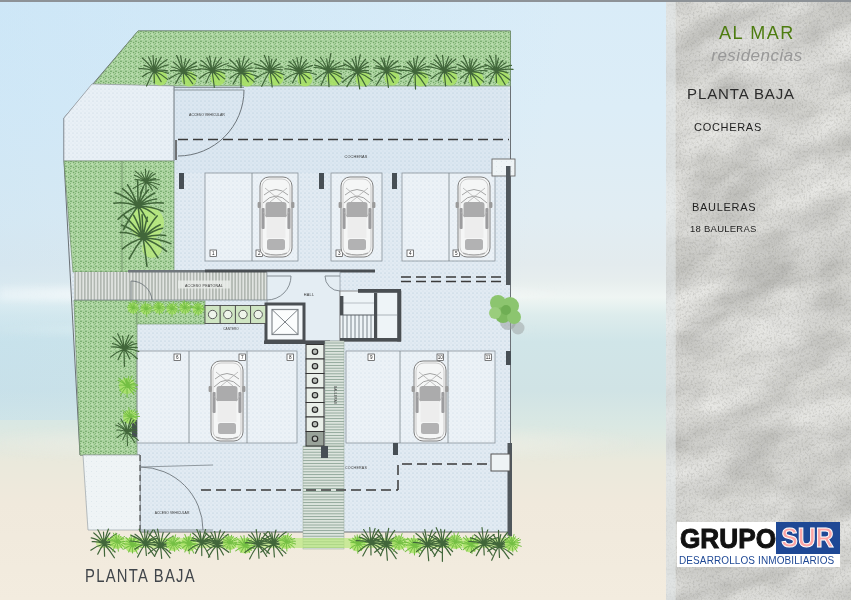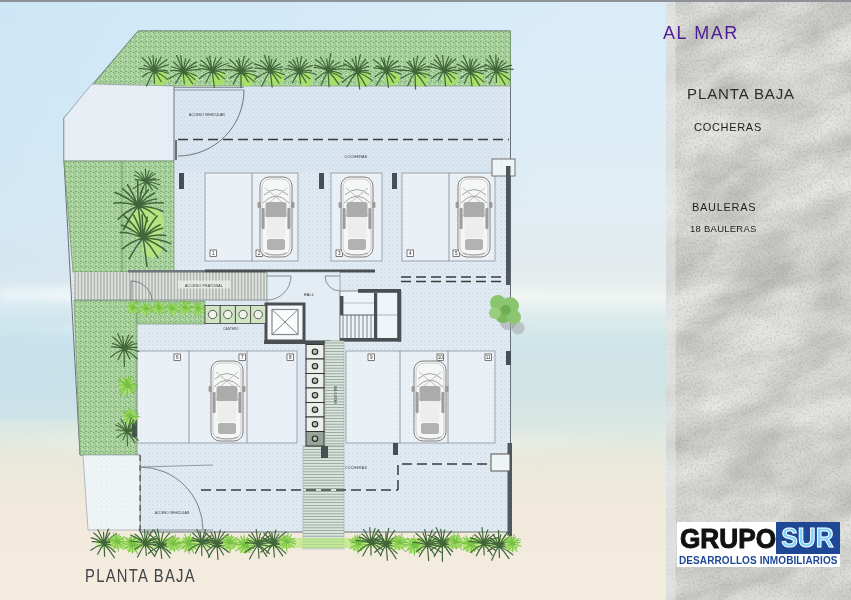--- a/index.html
+++ b/index.html
@@ -478,34 +478,35 @@
         <circle cx="472.59999999999997" cy="544" r="4.1" fill="#ccf194" opacity="0.9"></circle>
         <path d="M470.6,545.0 Q466.1,543.2 462.5,543.5 M470.6,545.0 Q466.9,542.1 463.9,541.7 M470.6,545.0 Q466.6,539.8 463.4,537.4 M470.6,545.0 Q467.8,538.9 465.6,535.8 M470.6,545.0 Q470.6,539.9 470.6,537.6 M470.6,545.0 Q472.0,538.7 473.1,535.4 M470.6,545.0 Q473.8,539.7 476.5,537.1 M470.6,545.0 Q474.6,541.0 478.0,539.5 M470.6,545.0 Q475.5,541.6 479.4,540.6 M470.6,545.0 Q475.0,543.3 478.6,543.7 M470.6,545.0 Q474.8,545.3 478.3,547.3 M470.6,545.0 Q475.3,546.9 479.2,550.3 M470.6,545.0 Q472.9,547.4 474.8,551.2 M470.6,545.0 Q471.4,548.6 472.0,553.4 M470.6,545.0 Q468.4,547.3 466.7,551.1 M470.6,545.0 Q466.5,546.6 463.2,549.7" stroke="#74bf43" stroke-width="1.03" fill="none" stroke-linecap="round"></path>
         <path d="M483.6,544.0 Q475.5,541.0 468.9,541.4 M483.6,544.0 Q476.4,539.0 470.6,537.8 M483.6,544.0 Q478.6,537.3 474.4,534.8 M483.6,544.0 Q481.0,536.1 478.8,532.4 M483.6,544.0 Q482.7,533.3 482.0,527.5 M483.6,544.0 Q485.9,534.7 487.8,529.9 M483.6,544.0 Q486.5,537.4 488.8,534.8 M483.6,544.0 Q489.4,537.2 494.2,534.5 M483.6,544.0 Q491.6,538.9 498.1,537.6 M483.6,544.0 Q489.4,542.2 494.2,543.6 M483.6,544.0 Q491.2,544.7 497.3,548.1 M483.6,544.0 Q490.2,545.9 495.5,550.3 M483.6,544.0 Q488.4,548.6 492.3,555.2 M483.6,544.0 Q483.9,548.5 484.2,555.0 M483.6,544.0 Q479.6,548.8 476.3,555.7 M483.6,544.0 Q476.5,547.0 470.6,552.4" stroke="#41663a" stroke-width="1.18" fill="none" stroke-linecap="round"></path>
         <path d="M498.8,546.0 Q490.0,542.7 482.8,543.0 M498.8,546.0 Q492.1,540.7 486.6,539.3 M498.8,546.0 Q493.7,539.7 489.5,537.6 M498.8,546.0 Q495.8,538.1 493.3,534.6 M498.8,546.0 Q498.6,535.7 498.5,530.4 M498.8,546.0 Q499.9,538.1 500.8,534.6 M498.8,546.0 Q503.6,536.9 507.5,532.5 M498.8,546.0 Q505.1,539.3 510.2,536.8 M498.8,546.0 Q507.6,540.4 514.8,538.8 M498.8,546.0 Q507.1,543.9 513.9,545.1 M498.8,546.0 Q504.8,545.8 509.7,548.6 M498.8,546.0 Q506.5,549.3 512.8,554.9 M498.8,546.0 Q504.4,551.3 509.0,558.6 M498.8,546.0 Q499.2,550.7 499.5,557.5 M498.8,546.0 Q494.9,552.2 491.7,560.3 M498.8,546.0 Q492.8,547.3 487.8,551.3" stroke="#41663a" stroke-width="1.21" fill="none" stroke-linecap="round"></path>
         <circle cx="511.8" cy="544" r="7" fill="#abe468" opacity="0.85"></circle>
         <circle cx="513.8" cy="543" r="3.9" fill="#ccf194" opacity="0.9"></circle>
         <path d="M511.8,544.0 Q508.1,542.2 505.1,542.4 M511.8,544.0 Q507.7,540.8 504.3,539.9 M511.8,544.0 Q508.4,539.5 505.6,537.5 M511.8,544.0 Q510.0,538.3 508.5,535.3 M511.8,544.0 Q511.6,539.0 511.4,536.6 M511.8,544.0 Q513.0,537.8 514.0,534.5 M511.8,544.0 Q513.8,539.0 515.5,536.7 M511.8,544.0 Q515.7,539.8 518.9,538.2 M511.8,544.0 Q516.6,540.7 520.6,539.7 M511.8,544.0 Q516.4,542.3 520.1,542.6 M511.8,544.0 Q517.0,544.3 521.3,546.3 M511.8,544.0 Q514.7,545.1 517.1,547.8 M511.8,544.0 Q514.7,547.3 517.1,551.7 M511.8,544.0 Q512.4,547.4 512.9,551.9 M511.8,544.0 Q509.9,547.0 508.3,551.2 M511.8,544.0 Q507.2,545.9 503.4,549.1" stroke="#74bf43" stroke-width="1.00" fill="none" stroke-linecap="round"></path>
       </g>
 </svg>
 
-<div class="abs" style="left:663px;top:23px;width:188px;font-size:18px;letter-spacing:1.6px;color:#4c1d95;">AL MAR</div>
-
+<div class="abs" style="left:663px;top:23px;width:188px;text-align:center;font-size:18px;letter-spacing:1.6px;color:#4d7c0f;">AL MAR</div>
+
+<div class="abs" style="left:663px;top:46px;width:188px;text-align:center;font-size:17px;font-style:italic;letter-spacing:0.5px;color:#989898;">residencias</div>
 
 <div class="abs" style="left:687px;top:85px;font-size:15px;letter-spacing:0.9px;color:#2b2b2b;">PLANTA BAJA</div>
 
 <div class="abs" style="left:694px;top:121px;font-size:11px;letter-spacing:0.7px;color:#1e1e1e;">COCHERAS</div>
 
 
 <div class="abs" style="left:692px;top:201px;font-size:11px;letter-spacing:0.7px;color:#1e1e1e;">BAULERAS</div>
 
 <div class="abs" style="left:690px;top:223px;font-size:9.5px;letter-spacing:0.25px;color:#1e1e1e;">18 BAULERAS</div>
 
 <div class="abs" style="left:677px;top:522px;width:163px;height:45px;background:#fff;">
 
 <div class="abs" style="left:3px;top:2px;width:96px;font-size:27px;font-weight:bold;color:#111;transform:scaleX(0.97);transform-origin:left;-webkit-text-stroke:1px #111;">GRUPO</div>
 
-<div class="abs" style="left:99px;top:0;width:64px;height:32px;background:#1e4895;color:#7dd3fc;font-size:27px;font-weight:bold;text-align:center;-webkit-text-stroke:1px #fff;"><span style="display:inline-block;transform:scaleX(0.92);margin-top:1px;">SUR</span></div>
-
-<div class="abs" style="left:2px;top:33px;font-size:10px;font-weight:bold;color:#1e4895;letter-spacing:0.1px;white-space:nowrap;">DESARROLLOS INMOBILIARIOS</div>
+<div class="abs" style="left:99px;top:0;width:64px;height:32px;background:#1e4895;color:#fca5a5;font-size:27px;font-weight:bold;text-align:center;-webkit-text-stroke:1px #fff;"><span style="display:inline-block;transform:scaleX(0.92);margin-top:1px;">SUR</span></div>
+
+<div class="abs" style="left:2px;top:33px;font-size:10px;font-weight:normal;color:#1e4895;letter-spacing:0.1px;white-space:nowrap;">DESARROLLOS INMOBILIARIOS</div>
 </div>
 
 <div class="abs" style="left:85px;top:565px;font-size:18.5px;letter-spacing:1.6px;color:#40454a;transform:scaleX(0.8);transform-origin:left top;white-space:nowrap;">PLANTA BAJA</div>
 </div>
 </body></html>

